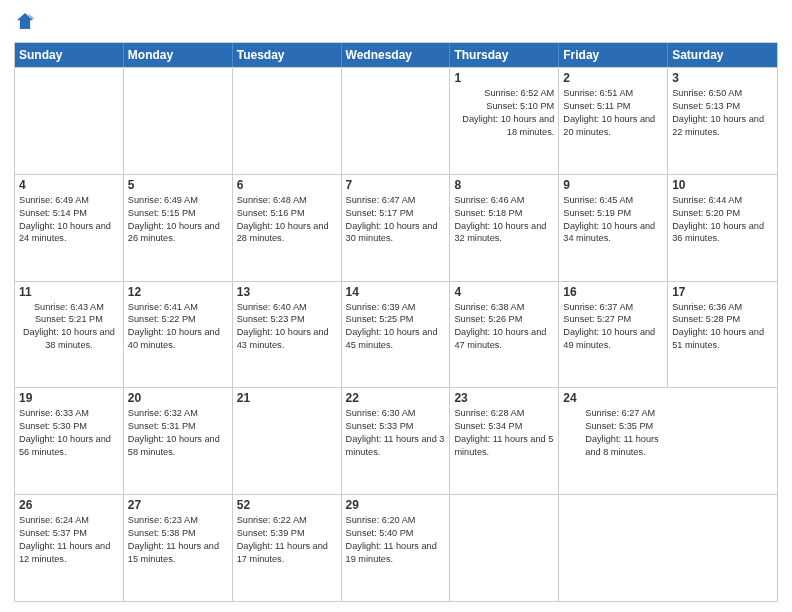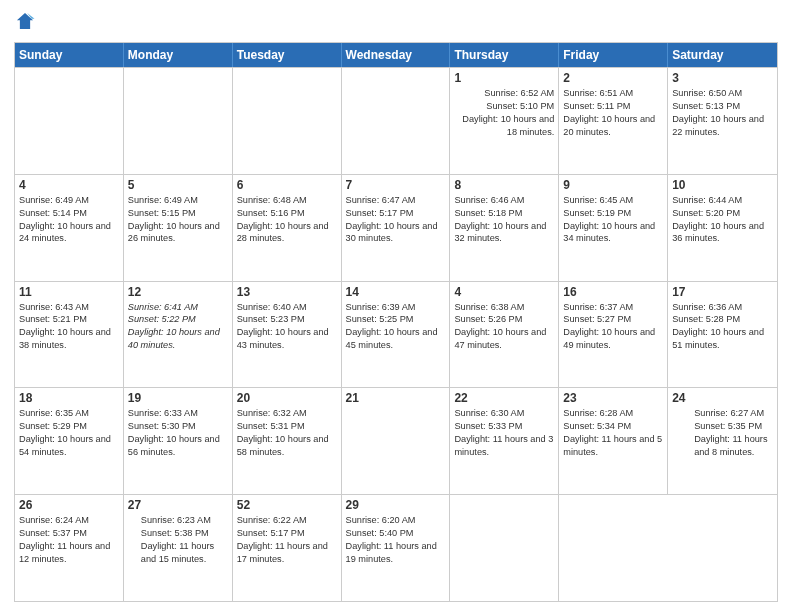--- a/index.html
+++ b/index.html
@@ -205,27 +205,27 @@
           <div class="cal-cell">
             <span class="day-number">10</span>
             <div class="day-info" style="white-space: pre-line;">Sunrise: 6:44 AM
 Sunset: 5:20 PM
 Daylight: 10 hours and 36 minutes.</div>
           </div>
         </div>
         <div class="cal-row">
           <div class="cal-cell">
             <span class="day-number">11</span>
-            <div class="day-info" style="white-space: pre-line;">Sunrise: 6:43 AM
+            <div class="day-info" style="white-space: pre-line; text-align: center;">Sunrise: 6:43 AM
 Sunset: 5:21 PM
 Daylight: 10 hours and 38 minutes.</div>
           </div>
           <div class="cal-cell">
             <span class="day-number">12</span>
-            <div class="day-info" style="white-space: pre-line; font-style: italic;">Sunrise: 6:41 AM
+            <div class="day-info" style="white-space: pre-line;">Sunrise: 6:41 AM
 Sunset: 5:22 PM
 Daylight: 10 hours and 40 minutes.</div>
           </div>
           <div class="cal-cell">
             <span class="day-number">13</span>
             <div class="day-info" style="white-space: pre-line;">Sunrise: 6:40 AM
 Sunset: 5:23 PM
 Daylight: 10 hours and 43 minutes.</div>
           </div>
           <div class="cal-cell">
@@ -248,26 +248,20 @@
           </div>
           <div class="cal-cell">
             <span class="day-number">17</span>
             <div class="day-info" style="white-space: pre-line;">Sunrise: 6:36 AM
 Sunset: 5:28 PM
 Daylight: 10 hours and 51 minutes.</div>
           </div>
         </div>
         <div class="cal-row">
           <div class="cal-cell">
-            <span class="day-number">18</span>
-            <div class="day-info" style="white-space: pre-line;">Sunrise: 6:35 AM
-Sunset: 5:29 PM
-Daylight: 10 hours and 54 minutes.</div>
-          </div>
-          <div class="cal-cell">
             <span class="day-number">19</span>
             <div class="day-info" style="white-space: pre-line;">Sunrise: 6:33 AM
 Sunset: 5:30 PM
 Daylight: 10 hours and 56 minutes.</div>
           </div>
           <div class="cal-cell">
             <span class="day-number">20</span>
             <div class="day-info" style="white-space: pre-line;">Sunrise: 6:32 AM
 Sunset: 5:31 PM
 Daylight: 10 hours and 58 minutes.</div>
@@ -296,28 +290,28 @@
         </div>
         <div class="cal-row">
           <div class="cal-cell">
             <span class="day-number">26</span>
             <div class="day-info" style="white-space: pre-line;">Sunrise: 6:24 AM
 Sunset: 5:37 PM
 Daylight: 11 hours and 12 minutes.</div>
           </div>
           <div class="cal-cell">
             <span class="day-number">27</span>
-            <div class="day-info" style="white-space: pre-line; margin-left: 13px;">Sunrise: 6:23 AM
+            <div class="day-info" style="white-space: pre-line;">Sunrise: 6:23 AM
 Sunset: 5:38 PM
 Daylight: 11 hours and 15 minutes.</div>
           </div>
           <div class="cal-cell">
             <span class="day-number">52</span>
             <div class="day-info" style="white-space: pre-line;">Sunrise: 6:22 AM
-Sunset: 5:17 PM
+Sunset: 5:39 PM
 Daylight: 11 hours and 17 minutes.</div>
           </div>
           <div class="cal-cell">
             <span class="day-number">29</span>
             <div class="day-info" style="white-space: pre-line;">Sunrise: 6:20 AM
 Sunset: 5:40 PM
 Daylight: 11 hours and 19 minutes.</div>
           </div>
           <div class="cal-cell empty"></div>
           <div class="cal-cell empty"></div>

